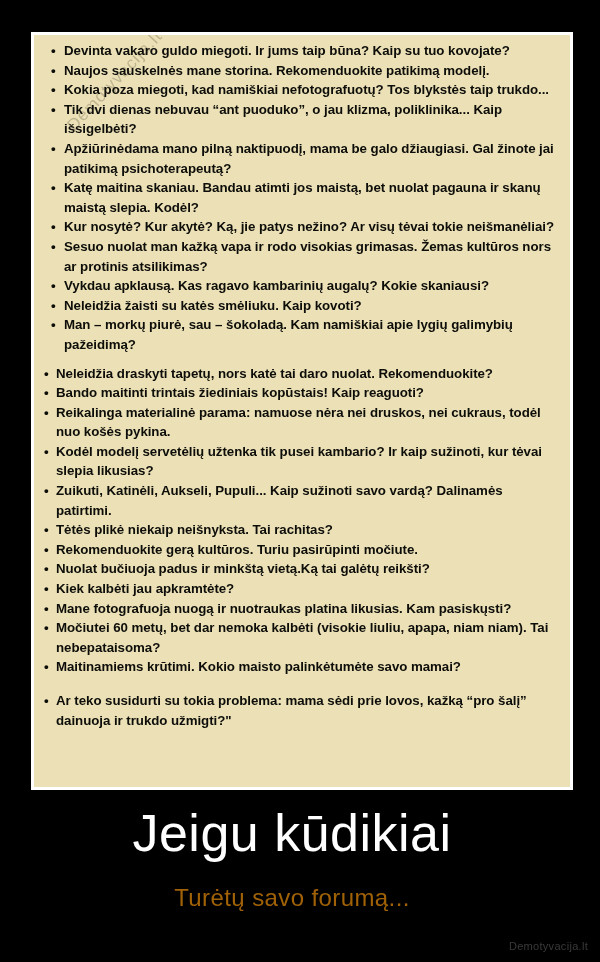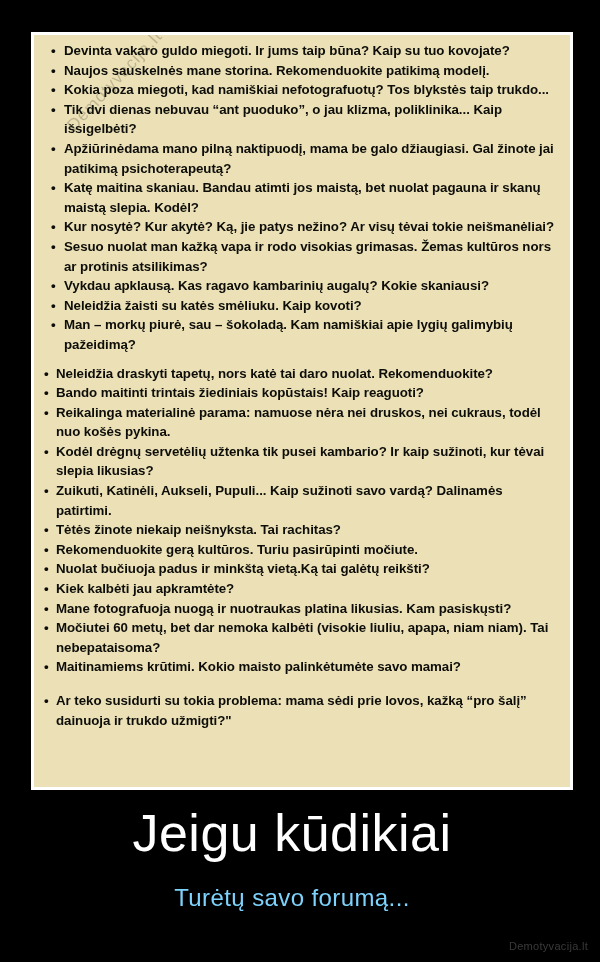--- a/index.html
+++ b/index.html
@@ -124,21 +124,21 @@
     letter-spacing: 0.5px;
     line-height: 66px;
     margin: 0;
     padding: 0;
     white-space: nowrap;
   }
   #poster-subtitle {
     font-family: "Liberation Sans", sans-serif;
     font-size: 24px;
     font-weight: normal;
-    color: #7dd3fc;
+    color: #a16207;
     letter-spacing: 0.4px;
     margin: 18px 0 0 0;
     padding: 0;
     white-space: nowrap;
   }
 
   #site-watermark {
     position: absolute;
     right: 12px;
     bottom: 10px;
@@ -219,29 +219,29 @@
             <li>
               <span class="bullet-dot">•</span>
               <span class="bullet-text">Bando maitinti trintais žiediniais kopūstais! Kaip reaguoti?</span>
             </li>
             <li>
               <span class="bullet-dot">•</span>
               <span class="bullet-text">Reikalinga materialinė parama: namuose nėra nei druskos, nei cukraus, todėl nuo košės pykina.</span>
             </li>
             <li>
               <span class="bullet-dot">•</span>
-              <span class="bullet-text">Kodėl drėgnų servetėlių užtenka tik pusei kambario? Ir kaip sužinoti, kur tėvai slepia likusias?</span>
+              <span class="bullet-text">Kodėl modelį servetėlių užtenka tik pusei kambario? Ir kaip sužinoti, kur tėvai slepia likusias?</span>
             </li>
             <li>
               <span class="bullet-dot">•</span>
               <span class="bullet-text">Zuikuti, Katinėli, Aukseli, Pupuli... Kaip sužinoti savo vardą? Dalinamės patirtimi.</span>
             </li>
             <li>
               <span class="bullet-dot">•</span>
-              <span class="bullet-text">Tėtės žinote niekaip neišnyksta. Tai rachitas?</span>
+              <span class="bullet-text">Tėtės plikė niekaip neišnyksta. Tai rachitas?</span>
             </li>
             <li>
               <span class="bullet-dot">•</span>
               <span class="bullet-text">Rekomenduokite gerą kultūros. Turiu pasirūpinti močiute.</span>
             </li>
             <li>
               <span class="bullet-dot">•</span>
               <span class="bullet-text">Nuolat bučiuoja padus ir minkštą vietą.Ką tai galėtų reikšti?</span>
             </li>
             <li>

